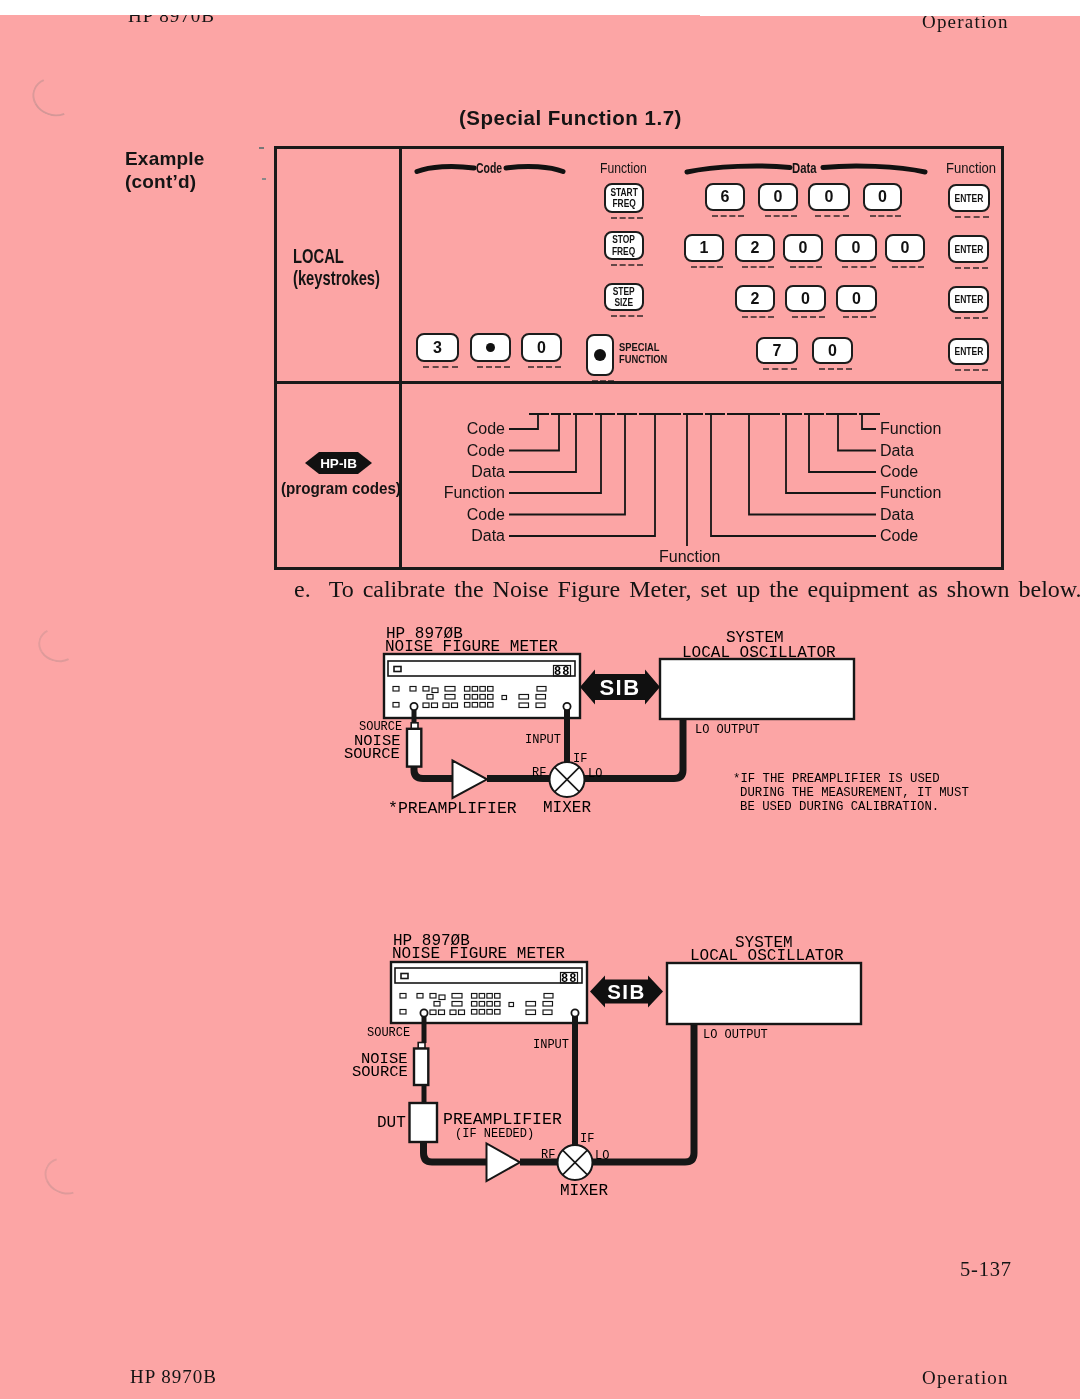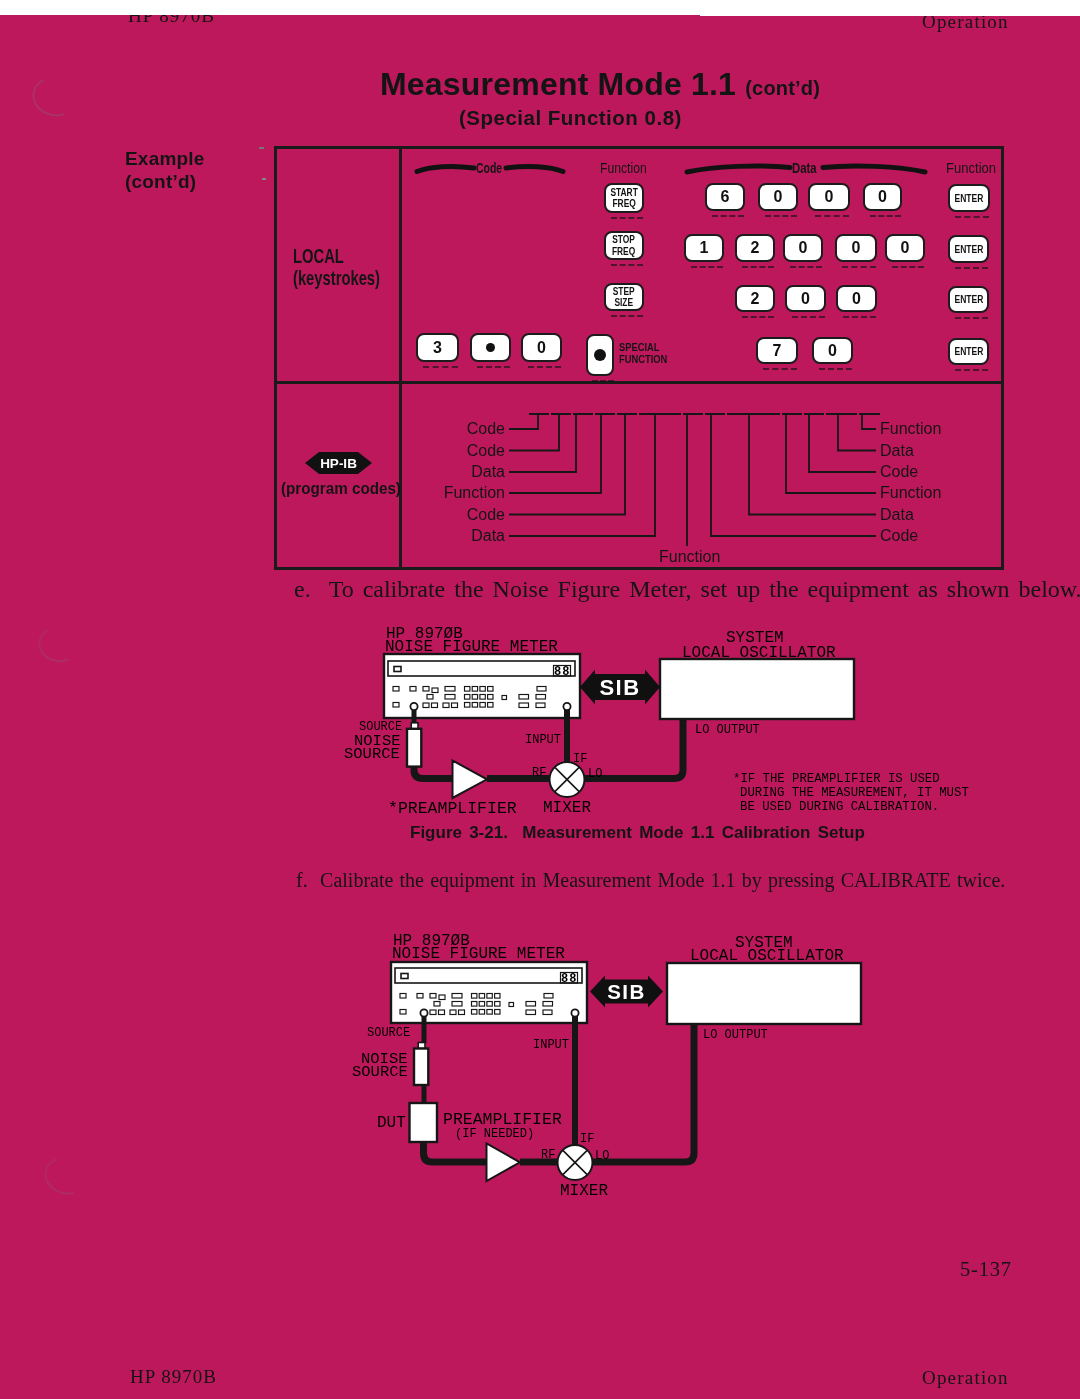--- a/index.html
+++ b/index.html
@@ -1,14 +1,14 @@
 <!DOCTYPE html>
 <html><head><meta charset="utf-8"><style>
 html,body{margin:0;padding:0}
-#page{position:relative;width:1080px;height:1399px;background:#be185d;overflow:hidden;
+#page{position:relative;width:1080px;height:1399px;background:#fca5a5;overflow:hidden;
  font-family:"Liberation Sans",sans-serif;color:#141414}
 .abs{position:absolute}
 .ser{font-family:"Liberation Serif",serif}
 .b{font-weight:bold}
 .line{position:absolute;background:#1a1a1a}
 .key{position:absolute;border:2.5px solid #1c1c1c;background:#fff;box-sizing:border-box;
  display:flex;align-items:center;justify-content:center;font-weight:bold;color:#111}
 .ksh{position:absolute;border-bottom:2px dashed rgba(20,20,20,.65);height:0}
 svg{position:absolute}
 </style></head><body>
@@ -16,22 +16,21 @@
 
 <div class="abs ser" style="left:128px;top:5px;font-size:19px;letter-spacing:1px">HP 8970B</div>
 <div class="abs ser" style="left:922px;top:11px;font-size:19px;letter-spacing:1.2px">Operation</div>
 <div class="abs" style="left:0;top:0;width:700px;height:15px;background:#fff"></div>
 <div class="abs" style="left:700px;top:0;width:380px;height:16px;background:#fff"></div>
 <div class="abs" style="left:259px;top:147px;width:5px;height:2px;background:#777"></div>
 <div class="abs" style="left:262px;top:178px;width:4px;height:2px;background:#888"></div>
 <div class="abs" style="left:32px;top:78px;width:40px;height:34px;border:2px solid rgba(120,120,120,.35);border-color:transparent transparent rgba(120,120,120,.30) rgba(120,120,120,.25);border-radius:50%;transform:rotate(20deg)"></div>
 <div class="abs" style="left:38px;top:628px;width:36px;height:30px;border:2px solid rgba(120,120,120,.25);border-color:transparent transparent rgba(120,120,120,.22) rgba(120,120,120,.18);border-radius:50%;transform:rotate(15deg)"></div>
 <div class="abs" style="left:44px;top:1158px;width:38px;height:32px;border:2px solid rgba(120,120,120,.25);border-color:transparent transparent rgba(120,120,120,.22) rgba(120,120,120,.18);border-radius:50%;transform:rotate(25deg)"></div>
-<div class="abs b" style="left:380px;top:66px;width:440px;font-size:32px;letter-spacing:.2px;white-space:nowrap">Measurement Mode 1.1 <span style="font-size:20px">(cont’d)</span></div>
-<div class="abs b" style="left:459px;top:106px;font-size:20.5px;letter-spacing:.5px;white-space:nowrap">(Special Function 0.8)</div>
+<div class="abs b" style="left:459px;top:106px;font-size:20.5px;letter-spacing:.5px;white-space:nowrap">(Special Function 1.7)</div>
 <div class="abs b" style="left:125px;top:147px;font-size:19px;line-height:23px;letter-spacing:.2px">Example<br>(cont’d)</div>
 <div class="line" style="left:274px;top:146px;width:729px;height:3px"></div>
 <div class="line" style="left:274px;top:381px;width:729px;height:3px"></div>
 <div class="line" style="left:274px;top:567px;width:729px;height:3px"></div>
 <div class="line" style="left:274px;top:146px;width:2.5px;height:424px"></div>
 <div class="line" style="left:1001px;top:146px;width:2.5px;height:424px"></div>
 <div class="line" style="left:399px;top:146px;width:2.5px;height:424px"></div>
 <div class="abs b" style="left:293px;top:245px;font-size:20.5px;line-height:22px;white-space:nowrap;transform:scaleX(.72);transform-origin:left top">LOCAL<br>(keystrokes)</div>
 <div class="abs" style="left:305px;top:452px;width:67px;height:22px;background:#111;clip-path:polygon(0 50%,14px 0,53px 0,100% 50%,53px 100%,14px 100%);display:flex;align-items:center;justify-content:center;color:#fff;font-weight:bold;font-size:13.5px">HP-IB</div>
 <div class="abs b" style="left:281px;top:480px;font-size:16px;white-space:nowrap"><span style="display:inline-block;transform:scaleX(.95);transform-origin:left">(program codes)</span></div>
@@ -149,22 +148,20 @@
 <div class="abs" style="left:385px;top:463px;width:120px;text-align:right;font-size:16px">Data</div>
 <div class="abs" style="left:880px;top:463px;font-size:16px">Code</div>
 <div class="abs" style="left:385px;top:484px;width:120px;text-align:right;font-size:16px">Function</div>
 <div class="abs" style="left:880px;top:484px;font-size:16px">Function</div>
 <div class="abs" style="left:385px;top:505.5px;width:120px;text-align:right;font-size:16px">Code</div>
 <div class="abs" style="left:880px;top:505.5px;font-size:16px">Data</div>
 <div class="abs" style="left:385px;top:527px;width:120px;text-align:right;font-size:16px">Data</div>
 <div class="abs" style="left:880px;top:527px;font-size:16px">Code</div>
 <div class="abs" style="left:659px;top:548px;font-size:16px">Function</div>
 <div class="abs ser" style="left:294px;top:576px;font-size:24px;white-space:nowrap;word-spacing:3px">e.&nbsp;&nbsp;To calibrate the Noise Figure Meter, set up the equipment as shown below.</div>
-<div class="abs ser" style="left:296px;top:869px;font-size:20px;white-space:nowrap;word-spacing:1.2px">f.&nbsp;&nbsp;Calibrate the equipment in Measurement Mode 1.1 by pressing CALIBRATE twice.</div>
-<div class="abs b" style="left:410px;top:823px;font-size:17px;white-space:nowrap;word-spacing:2.5px">Figure 3-21.&nbsp; Measurement Mode 1.1 Calibration Setup</div>
 <div class="abs ser" style="left:960px;top:1258px;font-size:20.5px;letter-spacing:.8px">5-137</div>
 <div class="abs ser" style="left:130px;top:1366px;font-size:19px;letter-spacing:1px">HP 8970B</div>
 <div class="abs ser" style="left:922px;top:1367px;font-size:19px;letter-spacing:1.2px">Operation</div>
 <svg style="left:330px;top:620px" width="680" height="215" viewBox="330 620 680 215">
       <text x="386" y="638" font-family="Liberation Mono" font-size="16">HP 897ØB</text>
       <text x="385" y="651" font-family="Liberation Mono" font-size="16">NOISE FIGURE METER</text>
       <rect x="384" y="654" width="196" height="64" fill="#fff" stroke="#161616" stroke-width="2.4"></rect>
       <rect x="388" y="661" width="187" height="15" fill="#fff" stroke="#161616" stroke-width="1.6"></rect>
       <rect x="394" y="666.5" width="7" height="5" fill="none" stroke="#161616" stroke-width="1.6"></rect>
       <text x="554" y="675" font-family="Liberation Mono" font-size="12" font-weight="bold" letter-spacing="1">88</text>

